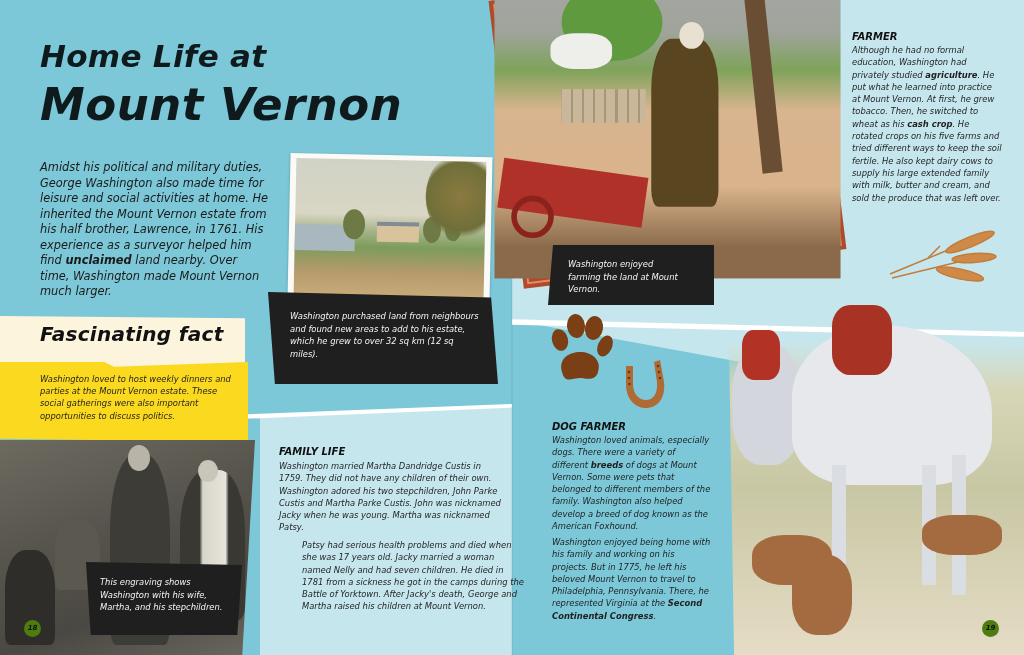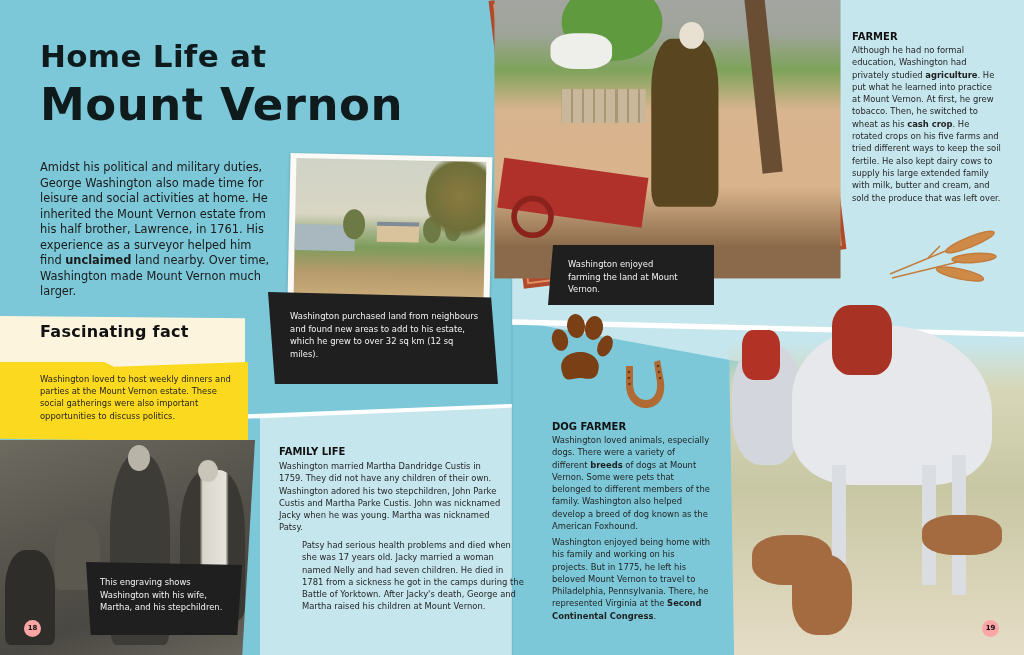--- a/index.html
+++ b/index.html
@@ -1,19 +1,19 @@
 <!DOCTYPE html>
 <html><head>
 <meta charset="utf-8">
 <style>
   * { box-sizing: border-box; margin: 0; padding: 0; }
   html, body { width: 1024px; height: 655px; overflow: hidden; background: #7cc8d8; }
   body { position: relative; font-family: "Liberation Sans", sans-serif; color: #1a1a1a; }
 
-  .spread { position: absolute; inset: 0; width: 1024px; height: 566px; }
+  .spread { position: absolute; inset: 0; width: 1024px; height: 566px; font-style: italic; }
 
   
   .bg-left { position: absolute; left: 0; top: 0; width: 512px; height: 655px; background: #7cc8d8; }
   .bg-right-top { position: absolute; left: 512px; top: 0; width: 512px; height: 655px; background: #c6e6ee; }
   .bg-right-band { position: absolute; left: 512px; top: 320px; width: 512px; height: 335px; background: #7cc8d8;
     clip-path: polygon(0 0, 100% 28%, 100% 100%, 0 100%); }
   .white-stripe-r { position: absolute; left: 512px; top: 312px; width: 512px; height: 40px; background: #ffffff;
     clip-path: polygon(0 18%, 100% 50%, 100% 62%, 0 32%); }
   .family-panel { position: absolute; left: 260px; top: 405px; width: 252px; height: 250px; background: #c6e6ee;
     clip-path: polygon(0 4%, 100% 0, 100% 100%, 0 100%); }
@@ -44,33 +44,33 @@
 
   .caption-box { position: absolute; background: #1f1f1f; color: #f4f4f4;
     font-family: "DejaVu Sans", sans-serif; font-size: 8.4px; line-height: 12.5px; }
   .cap-estate { left: 268px; top: 292px; width: 230px; height: 92px; padding: 18px 14px 0 22px;
     clip-path: polygon(0 0, 97% 6%, 100% 100%, 3% 100%); }
 
   
   .fact-head { position: absolute; left: 0; top: 316px; width: 245px; height: 55px; background: #fdf4de;
     clip-path: polygon(0 0, 100% 4%, 100% 100%, 0 100%); }
   .fact-title { position: absolute; left: 40px; top: 322px; font-family: "DejaVu Sans", sans-serif; font-weight: bold;
-    font-size: 16px; color: #111; letter-spacing: 0.3px; }
+    font-size: 20px; color: #111; letter-spacing: 0.3px; }
   .fact-body { position: absolute; left: 0; top: 362px; width: 248px; height: 80px; background: #fbd91e;
     clip-path: polygon(0 0, 42% 0, 46% 6%, 100% 0, 100% 100%, 0 96%); }
   .fact-text { position: absolute; left: 40px; top: 373px; width: 200px; font-size: 8.4px; line-height: 12.2px; }
 
   
   .engraving { position: absolute; left: 0; top: 440px; width: 255px; height: 215px; overflow: hidden;
     background: linear-gradient(160deg, #6d6a60 0%, #56544c 40%, #4a4842 70%, #6a675e 100%);
     clip-path: polygon(0 0, 100% 0, 95% 100%, 0 100%); }
   .eng-fig { position: absolute; border-radius: 40% 40% 10% 10%; }
   .cap-engraving { left: 86px; top: 562px; width: 156px; height: 73px; padding: 14px 8px 4px 14px;
     clip-path: polygon(0 0, 100% 4%, 97% 100%, 3% 100%); }
-  .page-num { position: absolute; width: 17px; height: 17px; border-radius: 50%; background: #fca5a5; color: #111;
+  .page-num { position: absolute; width: 17px; height: 17px; border-radius: 50%; background: #4d7c0f; color: #111;
     font-family: "DejaVu Sans", sans-serif; font-weight: bold; font-size: 7px; line-height: 17px; text-align: center; }
 
   
   .family-head { position: absolute; left: 279px; top: 446px; font-family: "DejaVu Sans", sans-serif; font-weight: bold; font-size: 10px; color: #111; }
   .family-p1 { position: absolute; left: 279px; top: 460px; width: 222px; }
   .family-p2 { position: absolute; left: 279px; top: 539px; width: 222px; margin-left: 23px; }
 
   
   .farm-frame { position: absolute; left: 505px; top: -20px; width: 325px; height: 290px; background: #b04a2a;
     transform: rotate(-7deg); transform-origin: 50% 50%; }

